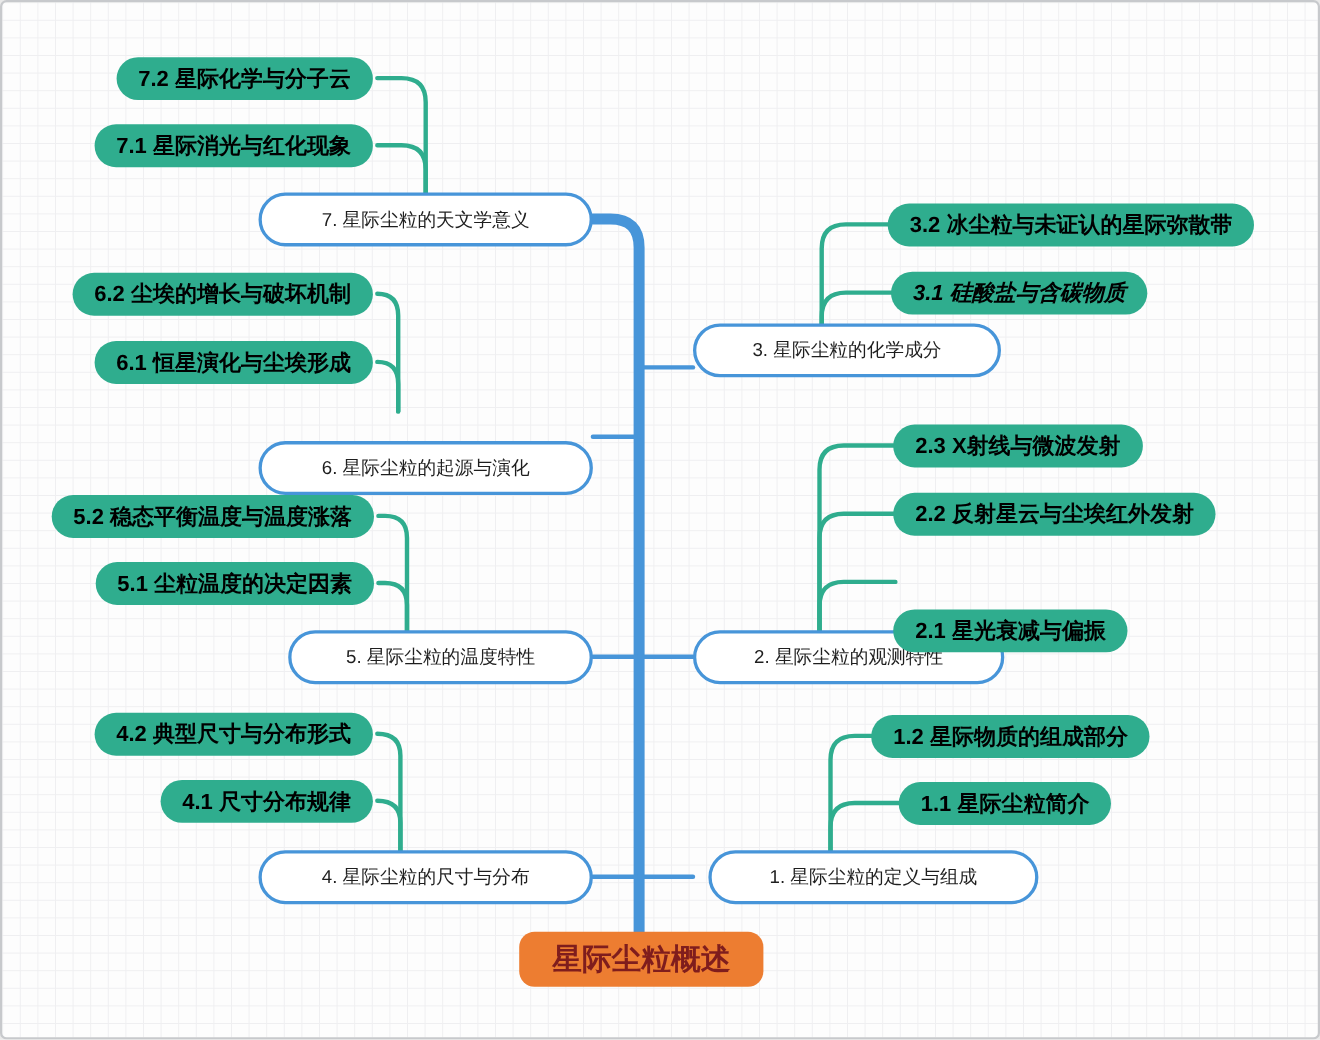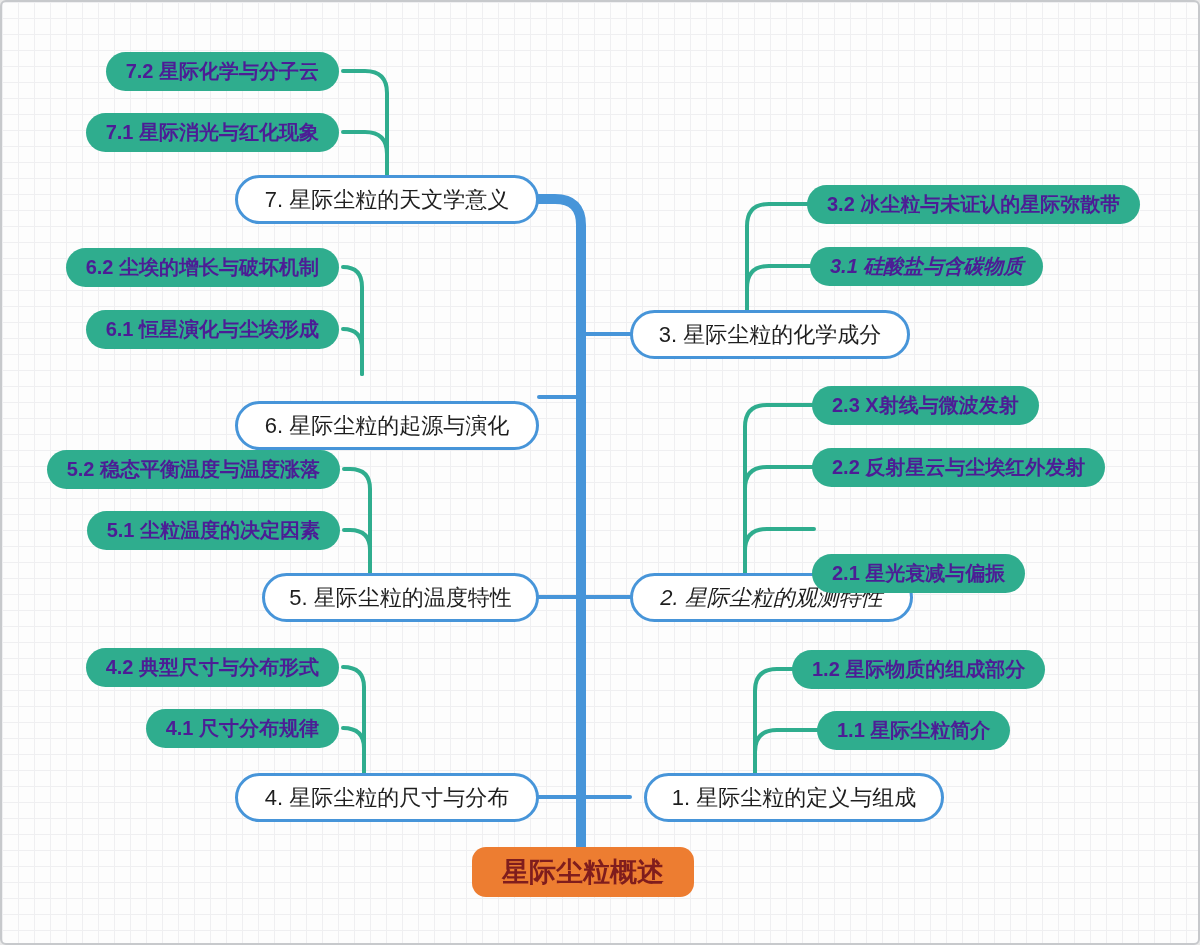--- a/index.html
+++ b/index.html
@@ -24,50 +24,50 @@
     position:absolute;
     display:flex;align-items:center;justify-content:center;
     white-space:nowrap;
     text-align:center;
   }
   .branch{
     height:49px;
     background:#ffffff;
     border:3px solid #4795D9;
     border-radius:25px;
-    font-size:22px;
+    font-size:17px;
     color:#1e1e1e;
     padding:0 14px;
   }
   .sub{
     height:39px;
     background:#2FAD8E;
     border-radius:20px;
     font-size:20px;
     font-weight:bold;
-    color:#4c1d95;
+    color:#000000;
     padding:0 20px;
   }
   .rootnode{
     height:50px;
     background:#ED7D31;
     border-radius:14px;
     font-size:27px;
     font-weight:bold;
     color:#7f1d1d;
     padding:0 24px;
   }
 
   
   #b7 {left:233px; top:173px; width:304px;}
   #b6 {left:233px; top:371px; width:304px;margin-top:28px;}
   #b5 {left:260px; top:571px; width:277px;}
   #b4 {left:233px; top:771px; width:304px;}
-  #b3 {left:628px; top:308px; width:280px;}
-  #b2 {left:628px; top:571px; width:283px;font-style:italic;}
+  #b3 {left:628px; top:292px; width:280px;}
+  #b2 {left:628px; top:571px; width:283px;}
   #b1 {left:642px; top:771px; width:300px;text-align:right;}
   #root{left:470px; top:845px; min-width:222px;}
 
   
   #s7_2{right:859px; top:50px;}
   #s7_1{right:859px; top:111px;}
   #s6_2{right:859px; top:246px;}
   #s6_1{right:859px; top:308px;}
   #s5_2{right:858px; top:448px;}
   #s5_1{right:858px; top:509px;}

